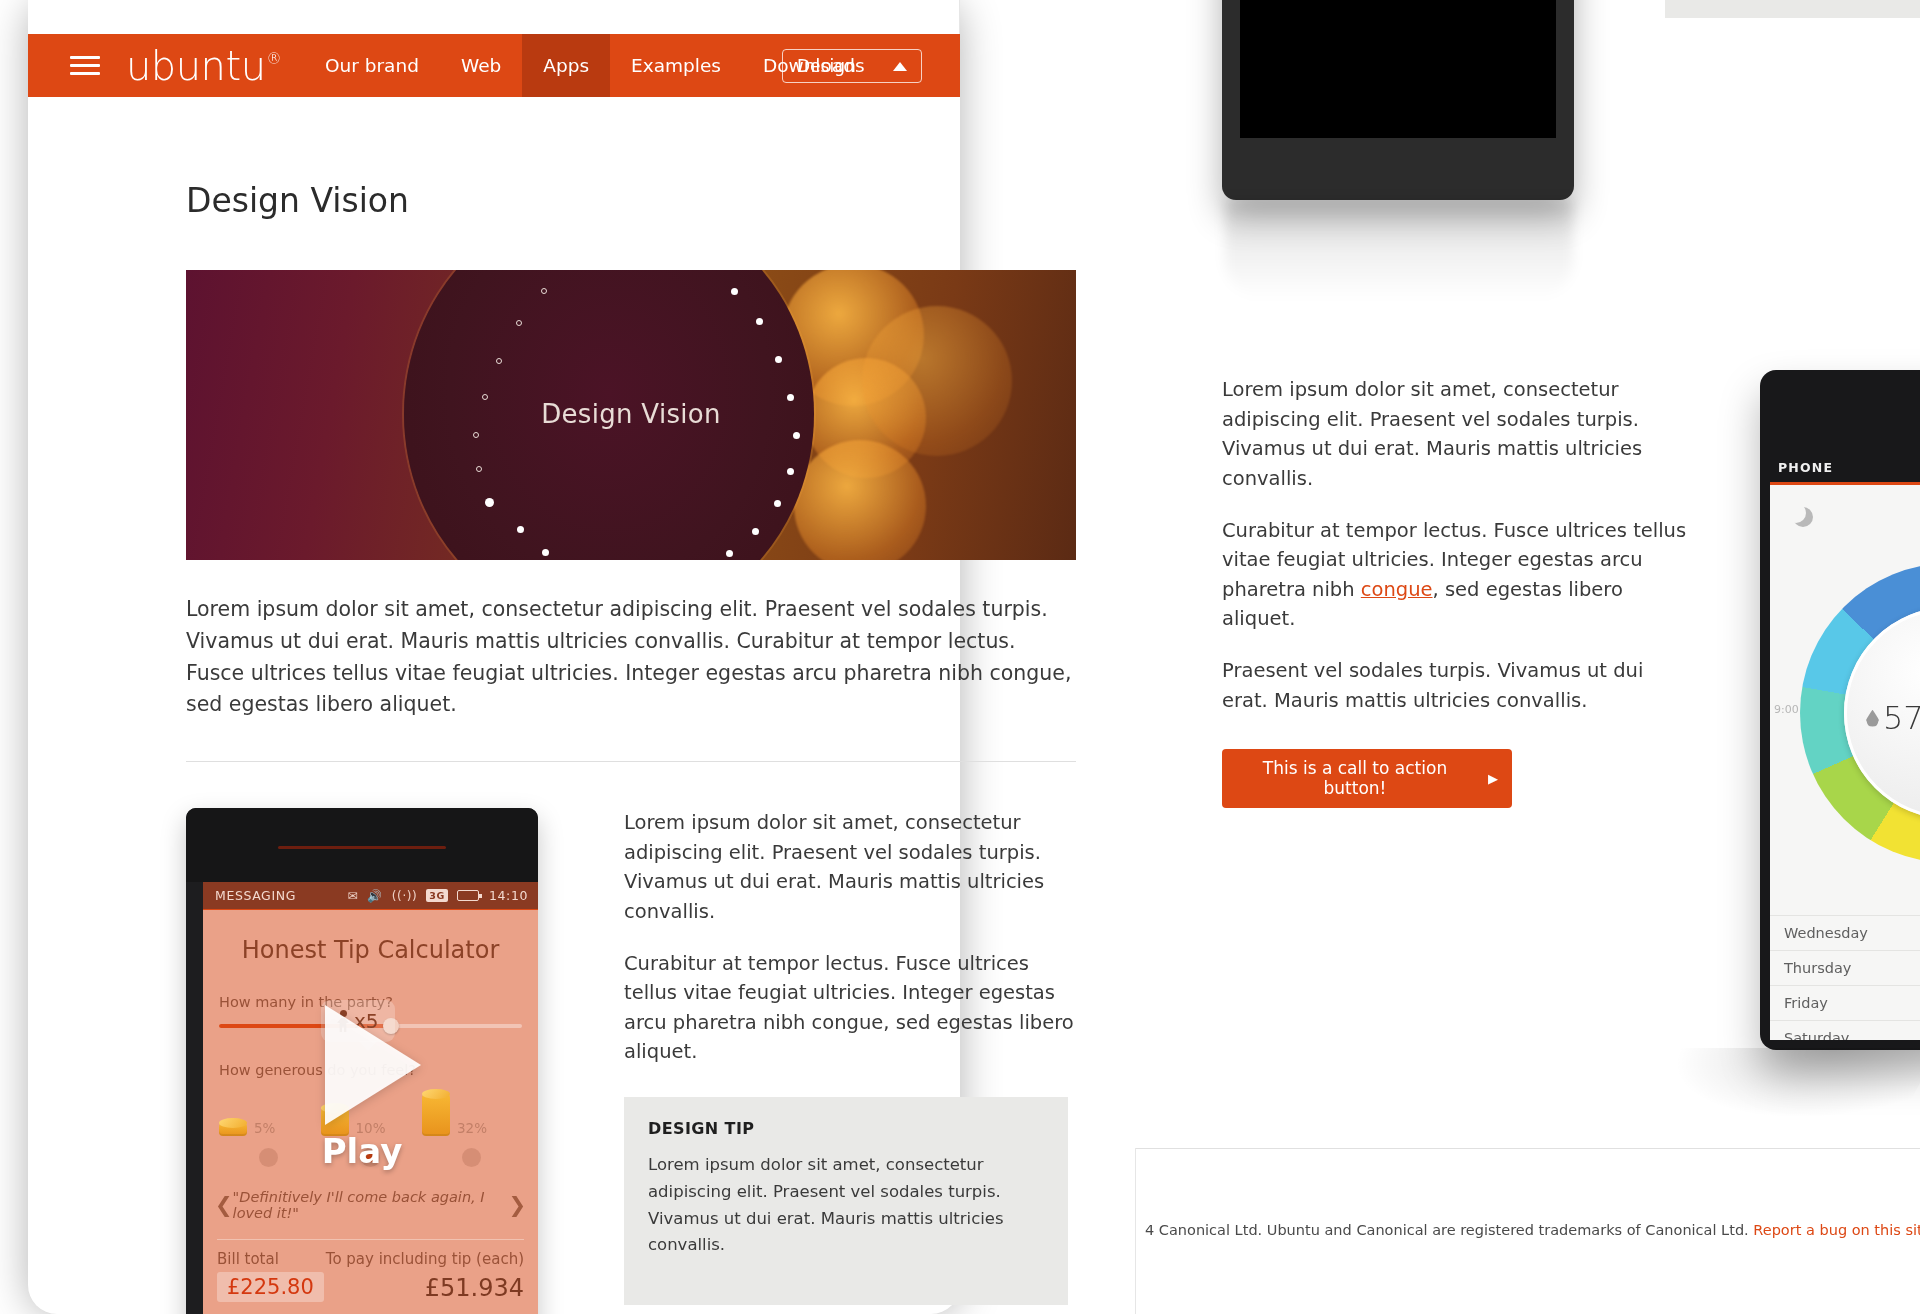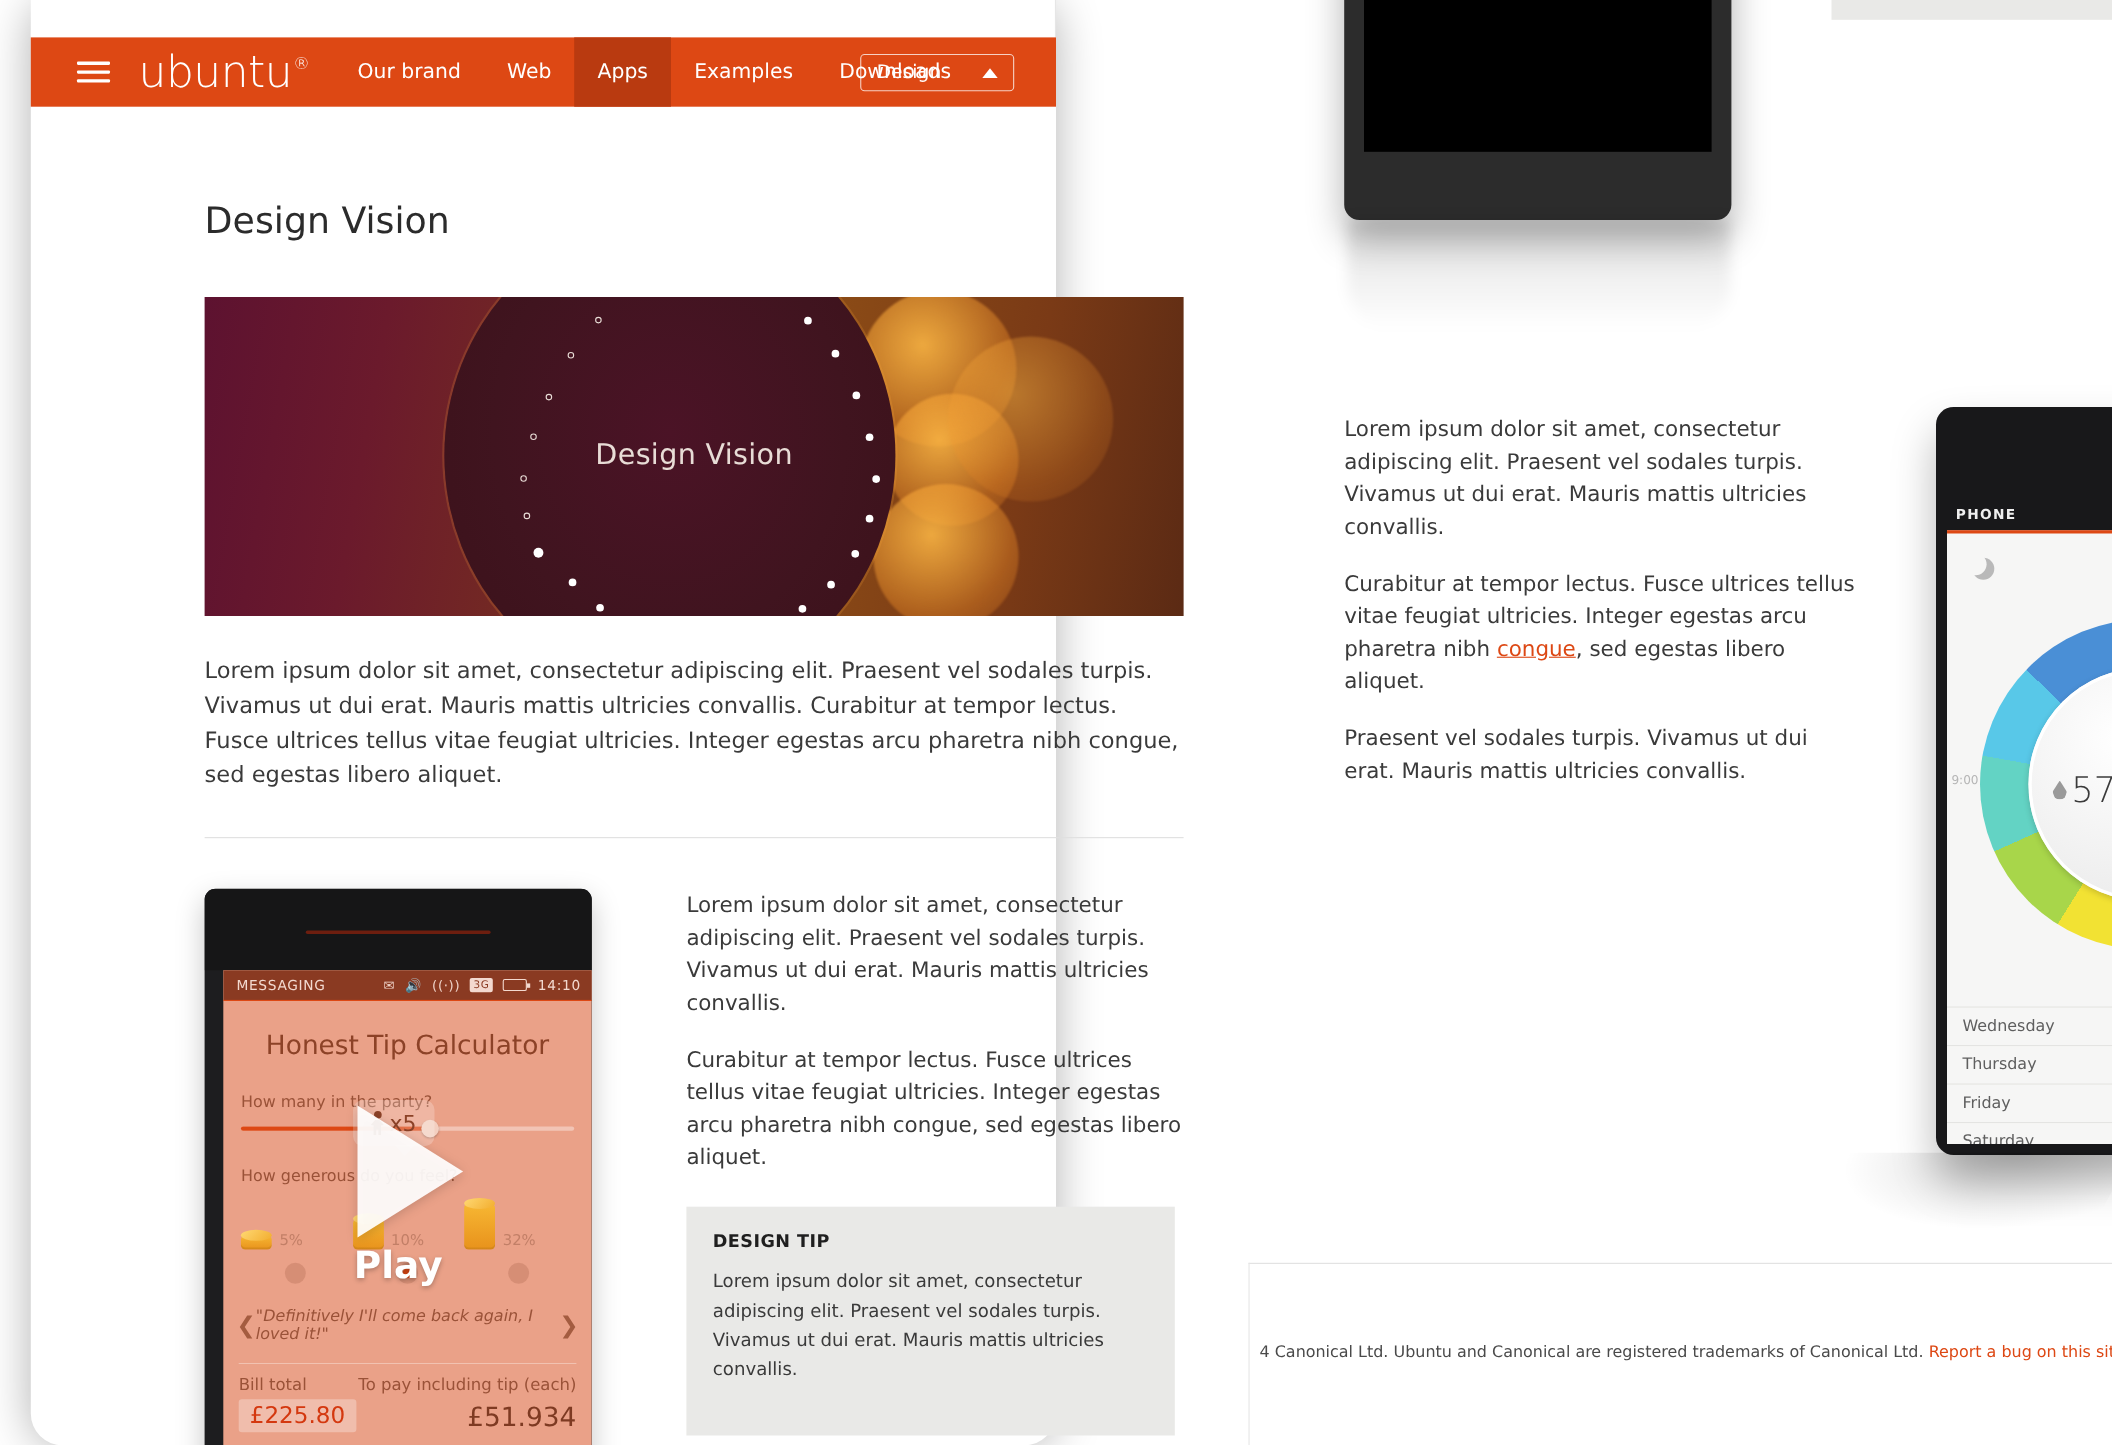--- a/index.html
+++ b/index.html
@@ -384,21 +384,21 @@
   .status .ic { margin-left: 9px; font-size: 12px; opacity: .95; }
   .status .batt {
     display:inline-block; width: 22px; height: 11px; border: 1.5px solid #f3d9cf;
     border-radius: 2px; margin-left: 9px; position: relative;
   }
   .status .batt::after {
     content:""; position:absolute; right:-4px; top: 2.5px; width: 2.5px; height: 4px; background:#f3d9cf;
   }
   .status .g3 {
     display:inline-block; background:#f3d9cf; color:#8a3a22; font-size: 9.5px;
-    font-weight: 400; padding: 1px 3px; border-radius: 2px; margin-left: 9px;
+    font-weight: 700; padding: 1px 3px; border-radius: 2px; margin-left: 9px;
   }
   .status .time { margin-left: 10px; }
 
   .appttl {
     text-align: center; margin-top: 26px;
     font-size: 24px; color: #8c4227; font-weight: 400;
     font-family: "DejaVu Sans", sans-serif;
   }
   .q { margin: 30px 0 0 16px; font-size: 14.5px; color: #9a5238;
        font-family: "DejaVu Sans", sans-serif; }
@@ -510,20 +510,24 @@
 
   <div class="bd-tipbox">
     
     
   </div>
 
   <div class="bd-section">
     <p>Lorem ipsum dolor sit amet, consectetur adipiscing elit. Praesent vel sodales turpis. Vivamus ut dui erat. Mauris mattis ultricies convallis.</p>
     <p><span>Curabitur at tempor lectus. Fusce ultrices tellus vitae feugiat ultricies. Integer egestas arcu pharetra nibh </span><a class="bd-link" href="#">congue</a><span>, sed egestas libero aliquet.</span></p>
     <p>Praesent vel sodales turpis. Vivamus ut dui erat. Mauris mattis ultricies convallis.</p>
+    <button class="cta-btn">
+      <span>This is a call to action button!</span>
+      <span class="arrow">▶</span>
+    </button>
   </div>
 
   <div class="rphone">
     <div class="rphone-label">PHONE</div>
     <div class="rphone-screen">
       <div class="moon"></div>
       <div class="dial">
         <div class="dial-inner">
           <div class="dial-temp">
             <span class="drop"></span>

